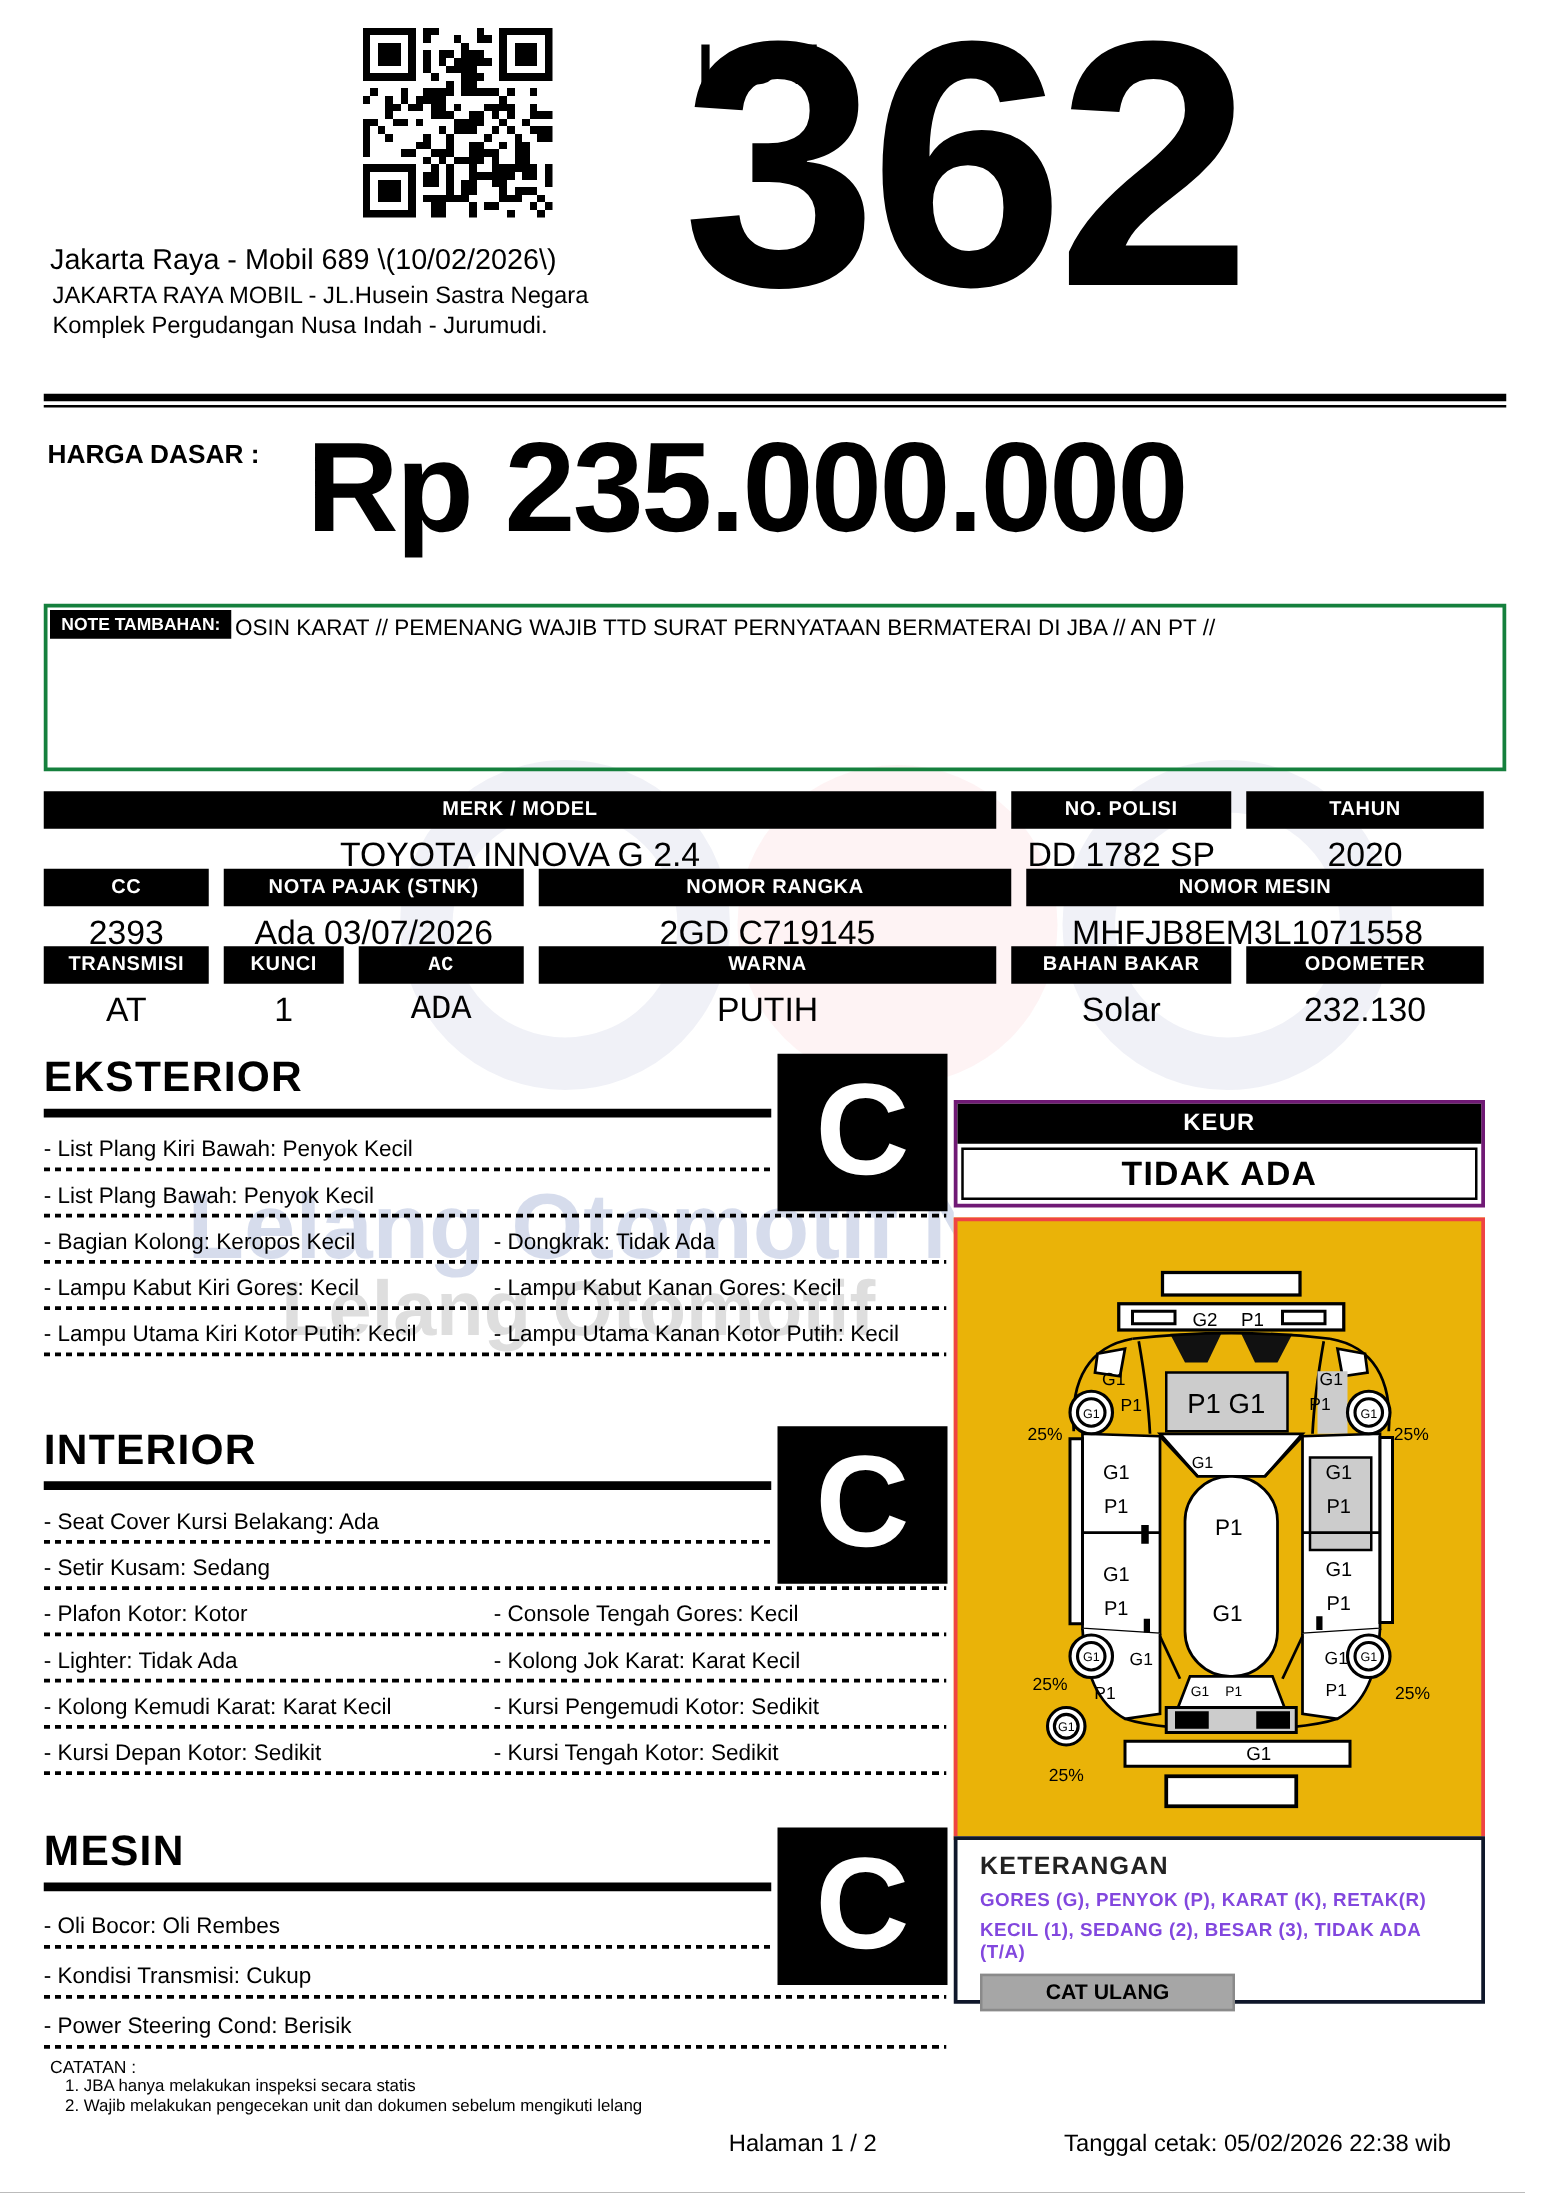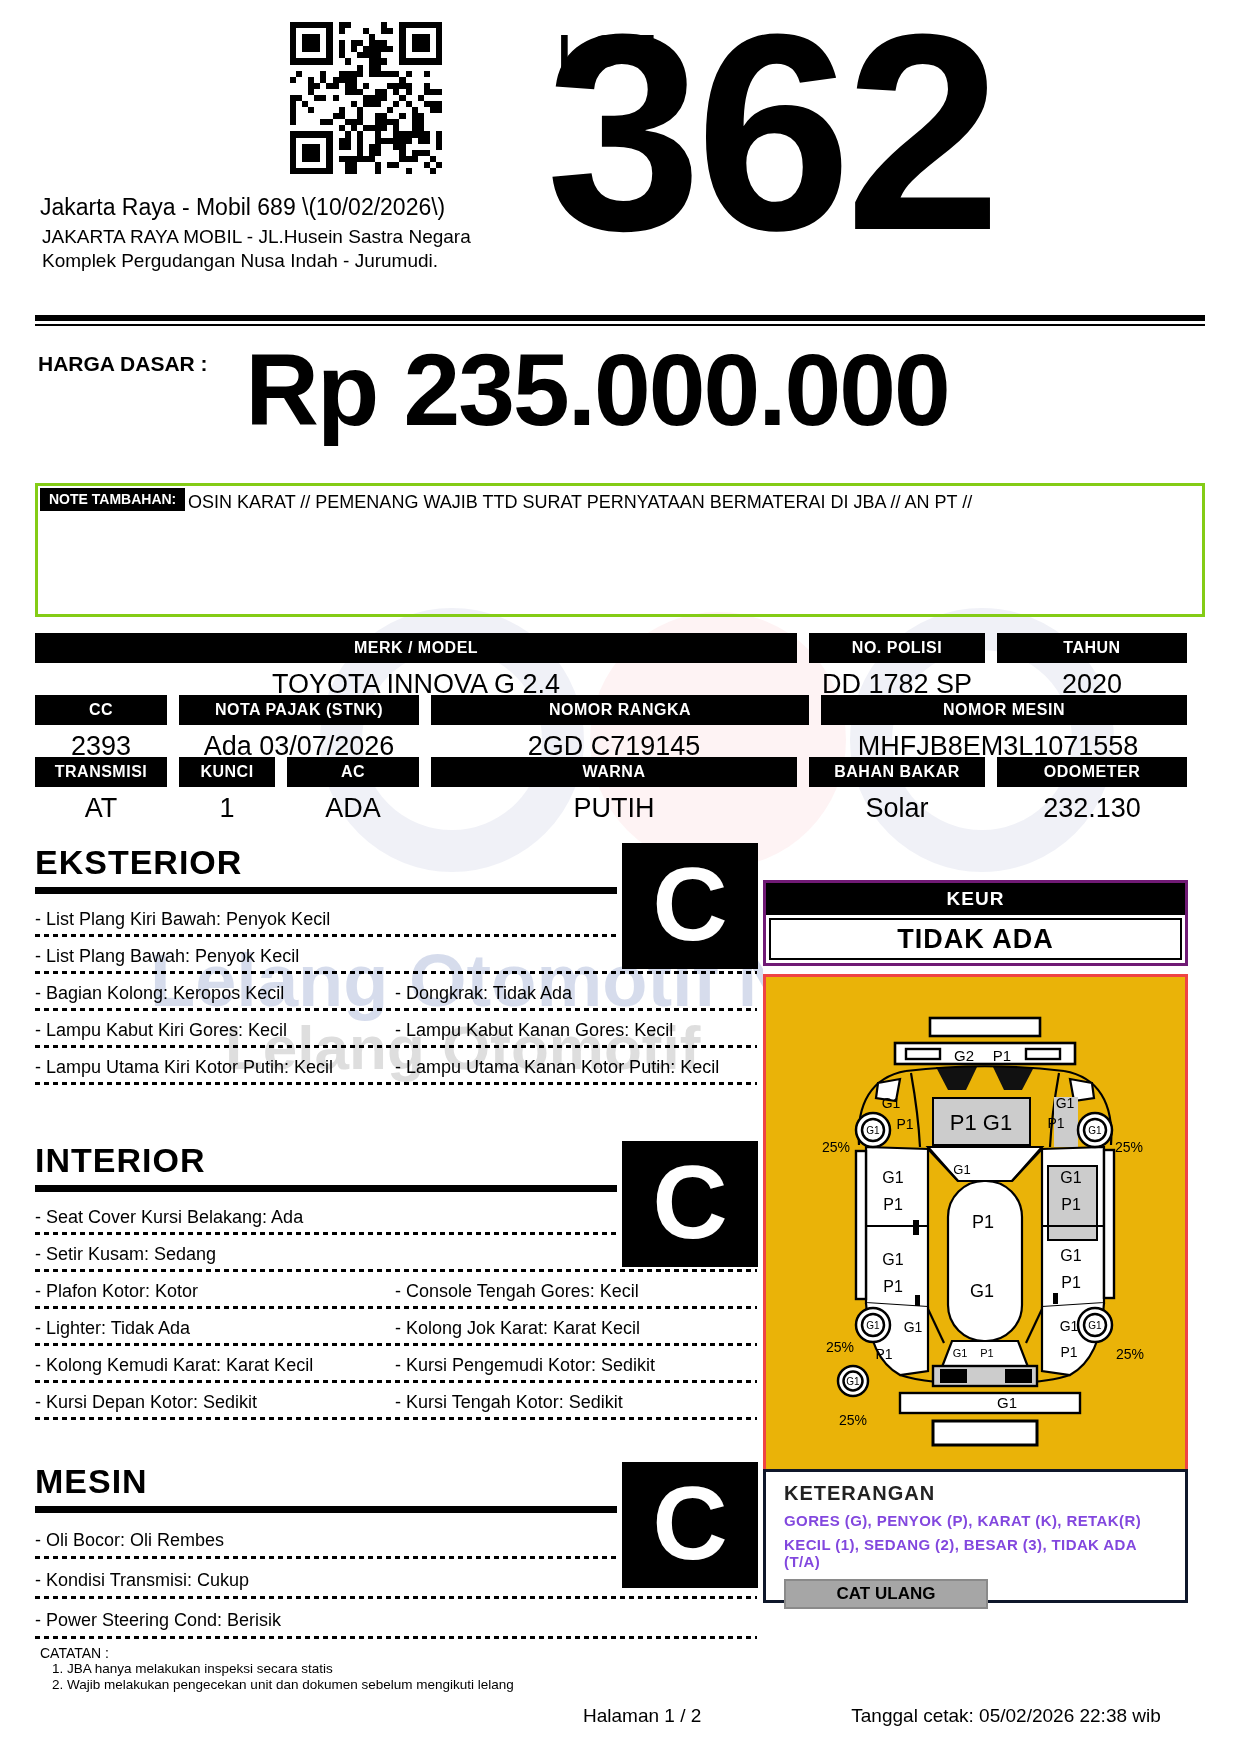--- a/index.html
+++ b/index.html
@@ -20,33 +20,33 @@
   .addr1{position:absolute;left:42px;top:226px;font-size:19px;}
   .addr2{position:absolute;left:42px;top:250px;font-size:19px;}
   .rule1{margin:23px 35px 0;height:6px;background:#000;}
   .rule2{margin:3px 35px 0;height:2px;background:#000;}
   
   .price-row{position:relative;margin:22px 35px 0;height:112px;}
   .price-label{position:absolute;left:3px;top:4px;font-size:21px;font-weight:bold;}
   .price-value{position:absolute;left:162px;top:-16px;width:800px;text-align:center;
                font-size:102px;font-weight:bold;letter-spacing:-2px;white-space:nowrap;}
   
-  .note-box{position:relative;margin:23px 35px 16px;height:128px;border:3px solid #84cc16;}
+  .note-box{position:relative;margin:23px 35px 16px;height:128px;border:3px solid #15803d;}
   .note-label{position:absolute;left:2px;top:2px;background:#000;color:#fff;font-size:14px;
               font-weight:bold;padding:3px 9px 4px;}
   .note-text{position:absolute;left:150px;top:6px;width:1020px;font-size:18px;}
   
   .spec{margin:14px 35px 0;}
   .srow{display:flex;gap:12px;}
   .shead .cell{background:#000;color:#fff;font-size:16px;font-weight:bold;height:30px;line-height:30px;
                text-align:center;letter-spacing:.5px;}
   .svals .cell{height:32px;font-size:27px;text-align:center;padding-top:6px;box-sizing:border-box;}
   .r1 .c0{width:762px;} .r1 .c1{width:176px;} .r1 .c2{width:190px;}
   .r2 .c0{width:132px;} .r2 .c1{width:240px;} .r2 .c2{width:366px;} .r2 .c3{width:378px;}
-  .r3 .c0{width:132px;} .r3 .c1{width:96px;}  .r3 .c2{width:132px;} .r3 .c3{width:366px;}
+  .r3 .c0{width:132px;} .r3 .c1{width:96px;}  .r3 .c2{width:132px;font-family:Liberation Mono, monospace;} .r3 .c3{width:366px;}
   .r3 .c4{width:176px;} .r3 .c5{width:190px;}
   
   .main{display:flex;align-items:center;margin:24px 0 0 35px;}
   .left-col{width:723px;}
   .section{position:relative;width:723px;}
   .section.s1{margin-top:56px;} .section.s2{margin-top:42px;}
   .sec-title{font-size:34px;font-weight:bold;letter-spacing:1px;height:44px;}
   .sec-rule{width:582px;height:7px;background:#000;}
   .sec-rows{margin-top:6px;}
   .drow{padding:9px 0 5px;font-size:18px;line-height:20px;display:flex;}

